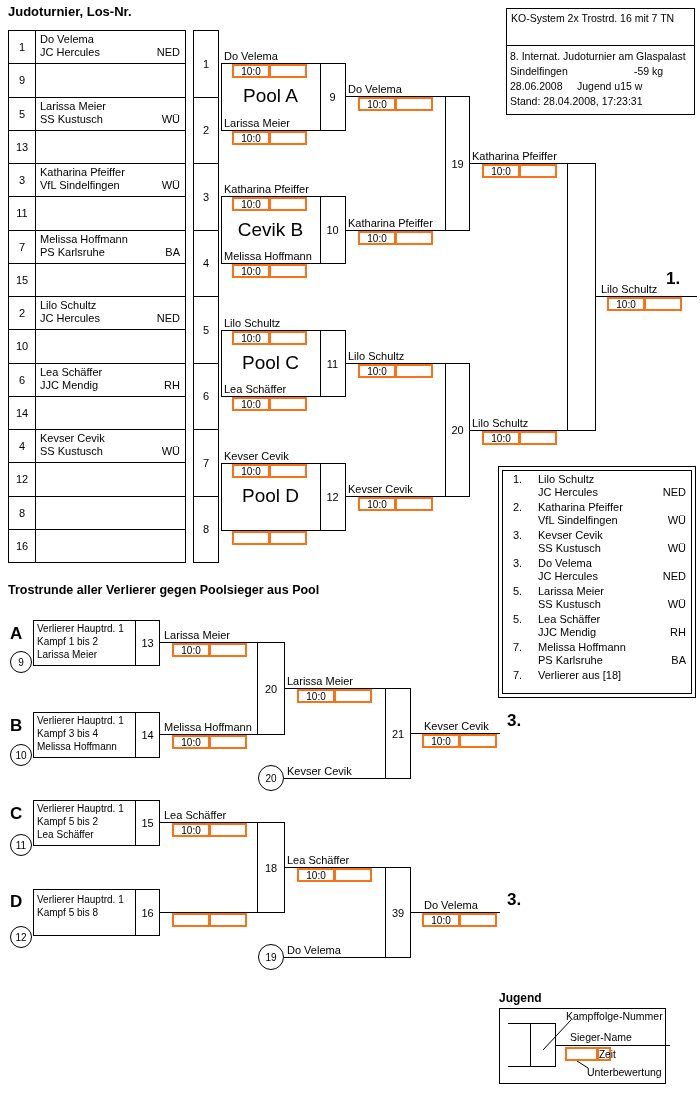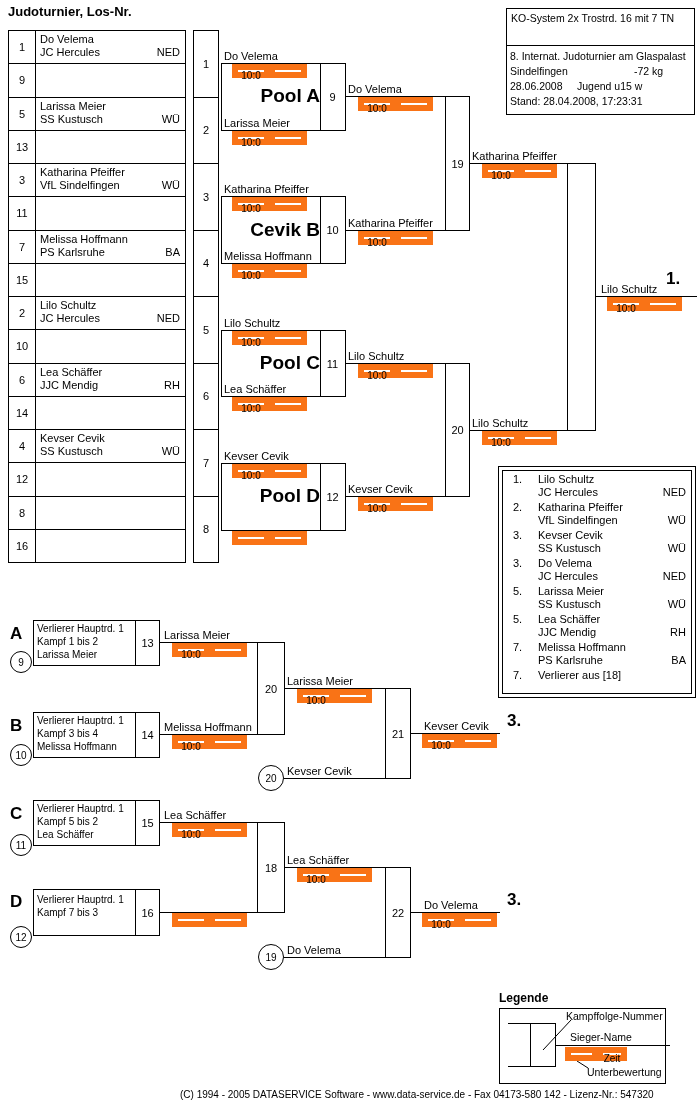--- a/index.html
+++ b/index.html
@@ -5,26 +5,26 @@
   html,body{margin:0;padding:0;background:#fff}
   .page{position:relative;width:700px;height:1110px;background:#fff;color:#000;
         font-family:"Liberation Sans",sans-serif;overflow:hidden}
   .abs{position:absolute}
   .hline{position:absolute;height:1px;background:#000}
   .vline{position:absolute;width:1px;background:#000}
   .rect{position:absolute;border:1px solid #000;box-sizing:border-box;background:transparent}
   .h1{position:absolute;font-weight:bold;font-size:13px;white-space:nowrap}
   .nm{position:absolute;font-size:11px;line-height:12px;white-space:nowrap}
   .sm{position:absolute;font-size:10.5px;line-height:13px;white-space:nowrap}
-  .plabel{position:absolute;font-weight:bold;font-size:19px;text-align:right;line-height:20px}
+  .plabel{position:absolute;font-weight:normal;font-size:19px;text-align:center;line-height:20px}
   .mnum{position:absolute;font-size:11px;display:flex;align-items:center;justify-content:center;text-align:center}
   .place{position:absolute;font-weight:bold;font-size:17px;white-space:nowrap}
   .blkletter{position:absolute;font-weight:bold;font-size:17px}
   .sbox{position:absolute;display:flex}
-  .sbox span{display:block;width:38px;height:14px;border:6px solid #f97316;box-sizing:border-box;
+  .sbox span{display:block;width:38px;height:14px;border:2px solid #f97316;box-sizing:border-box;
              font-size:10px;line-height:12px;text-align:center;background:#fff}
   .sbox span+span{margin-left:-1px}
   .circle{position:absolute;border:1px solid #000;border-radius:50%;font-size:10px;
           display:flex;align-items:center;justify-content:center;background:#fff;box-sizing:border-box}
   
   .atable{position:absolute;left:8px;top:30px;width:178px;height:533px;border:1px solid #000;
           box-sizing:border-box;display:flex;flex-direction:column}
   .arow{flex:1;display:flex;border-bottom:1px solid #000;min-height:0}
   .arow:last-child{border-bottom:none}
   .alos{width:26px;border-right:1px solid #000;display:flex;align-items:center;justify-content:center;font-size:11px}
@@ -49,21 +49,21 @@
 
 <div class="page">
 
   <div class="h1" style="left:8px;top:4px">Judoturnier, Los-Nr.</div>
 
   <div class="rect" style="left:506px;top:8px;width:189px;height:107px"></div>
   <div class="hline" style="left:507px;top:45px;width:187px"></div>
   <div class="sm" style="left:511px;top:12px">KO-System 2x Trostrd. 16 mit 7 TN</div>
   <div class="sm" style="left:510px;top:50px">8. Internat. Judoturnier am Glaspalast</div>
   <div class="sm" style="left:510px;top:65px">Sindelfingen</div>
-  <div class="sm" style="left:634px;top:65px">-72 kg</div>
+  <div class="sm" style="left:634px;top:65px">-59 kg</div>
   <div class="sm" style="left:510px;top:80px">28.06.2008</div>
   <div class="sm" style="left:577px;top:80px">Jugend u15 w</div>
   <div class="sm" style="left:510px;top:95px">Stand: 28.04.2008, 17:23:31</div>
 
   <div class="atable">
     <div class="arow">
         <div class="alos">1</div>
         <div class="acell">
           <span class="n1">Do Velema</span>
           <span class="n2a">JC Hercules</span>
@@ -334,20 +334,21 @@
   <div class="resreg" style="left:630px;top:626px">RH</div>
 
   <div class="resrank" style="left:513px;top:641px">7.</div>
   <div class="resname" style="left:538px;top:641px">Melissa Hoffmann</div>
   <div class="resname" style="left:538px;top:654px">PS Karlsruhe</div>
   <div class="resreg" style="left:630px;top:654px">BA</div>
 
   <div class="resrank" style="left:513px;top:669px">7.</div>
   <div class="resname" style="left:538px;top:669px">Verlierer aus [18]</div>
 
+  <div class="h1" style="left:8px;top:583px;font-size:12.5px">Trostrunde aller Verlierer gegen Poolsieger aus Pool</div>
 
   <div class="blkletter" style="left:10px;top:624px">A</div>
   <div class="rect" style="left:33px;top:620px;width:127px;height:46px"></div>
   <div class="vline" style="left:135px;top:620px;height:46px"></div>
   <div class="mnum" style="left:135px;top:620px;width:25px;height:46px">13</div>
   <div class="blktext" style="left:37px;top:622px">
     <div>Verlierer Hauptrd. 1</div>
     <div>Kampf 1 bis 2</div>
     <div>Larissa Meier</div>
   </div>
@@ -415,21 +416,21 @@
       <span>10:0</span>
       <span></span>
     </div>
 
   <div class="blkletter" style="left:10px;top:892px">D</div>
   <div class="rect" style="left:33px;top:889px;width:127px;height:47px"></div>
   <div class="vline" style="left:135px;top:889px;height:47px"></div>
   <div class="mnum" style="left:135px;top:889px;width:25px;height:47px">16</div>
   <div class="blktext" style="left:37px;top:893px">
     <div>Verlierer Hauptrd. 1</div>
-    <div>Kampf 7 bis 3</div>
+    <div>Kampf 5 bis 8</div>
   </div>
   <div class="circle" style="left:10px;top:926px;width:22px;height:22px">12</div>
   <div class="hline" style="left:160px;top:912px;width:124px"></div>
   <div class="sbox" style="left:172px;top:913px">
       <span></span>
       <span></span>
     </div>
 
   <div class="rect" style="left:257px;top:822px;width:28px;height:91px"></div>
   <div class="mnum" style="left:257px;top:822px;width:28px;height:91px">18</div>
@@ -438,42 +439,41 @@
   <div class="sbox" style="left:297px;top:868px">
       <span>10:0</span>
       <span></span>
     </div>
 
   <div class="circle" style="left:258px;top:944px;width:26px;height:26px">19</div>
   <div class="hline" style="left:284px;top:957px;width:126px"></div>
   <div class="nm" style="left:287px;top:944px">Do Velema</div>
 
   <div class="rect" style="left:385px;top:867px;width:26px;height:91px"></div>
-  <div class="mnum" style="left:385px;top:867px;width:26px;height:91px">22</div>
+  <div class="mnum" style="left:385px;top:867px;width:26px;height:91px">39</div>
   <div class="hline" style="left:410px;top:912px;width:90px"></div>
   <div class="nm" style="left:424px;top:899px">Do Velema</div>
   <div class="sbox" style="left:422px;top:913px">
       <span>10:0</span>
       <span></span>
     </div>
   <div class="place" style="left:507px;top:890px">3.</div>
 
-  <div class="h1" style="left:499px;top:991px;font-size:12px">Legende</div>
+  <div class="h1" style="left:499px;top:991px;font-size:12px">Jugend</div>
   <div class="rect" style="left:499px;top:1008px;width:167px;height:76px"></div>
   <div class="hline" style="left:508px;top:1023px;width:22px"></div>
   <div class="hline" style="left:508px;top:1066px;width:22px"></div>
   <div class="rect" style="left:530px;top:1023px;width:26px;height:44px"></div>
   <div class="hline" style="left:556px;top:1045px;width:114px"></div>
   <svg class="abs" style="left:499px;top:1008px" width="167" height="76" viewBox="0 0 167 76">
     <line x1="44" y1="42" x2="72" y2="12" stroke="#000" stroke-width="1"></line>
     <line x1="78" y1="53" x2="89" y2="60" stroke="#000" stroke-width="1"></line>
   </svg>
   <div class="sm" style="left:566px;top:1010px;font-size:10.5px">Kampffolge-Nummer</div>
   <div class="sm" style="left:570px;top:1031px;font-size:10.5px">Sieger-Name</div>
   <div class="sbox" style="left:565px;top:1047px">
       <span style="width:33px"></span>
-      <span style="width:30px">Zeit</span>
+      <span style="width:14px">Zeit</span>
     </div>
   <div class="sm" style="left:587px;top:1066px;font-size:10.5px">Unterbewertung</div>
 
-  <div class="footer" style="left:180px;top:1089px">(C) 1994 - 2005 DATASERVICE Software - www.data-service.de - Fax 04173-580 142 - Lizenz-Nr.: 547320</div>
 
 </div>
 
 </body></html>

